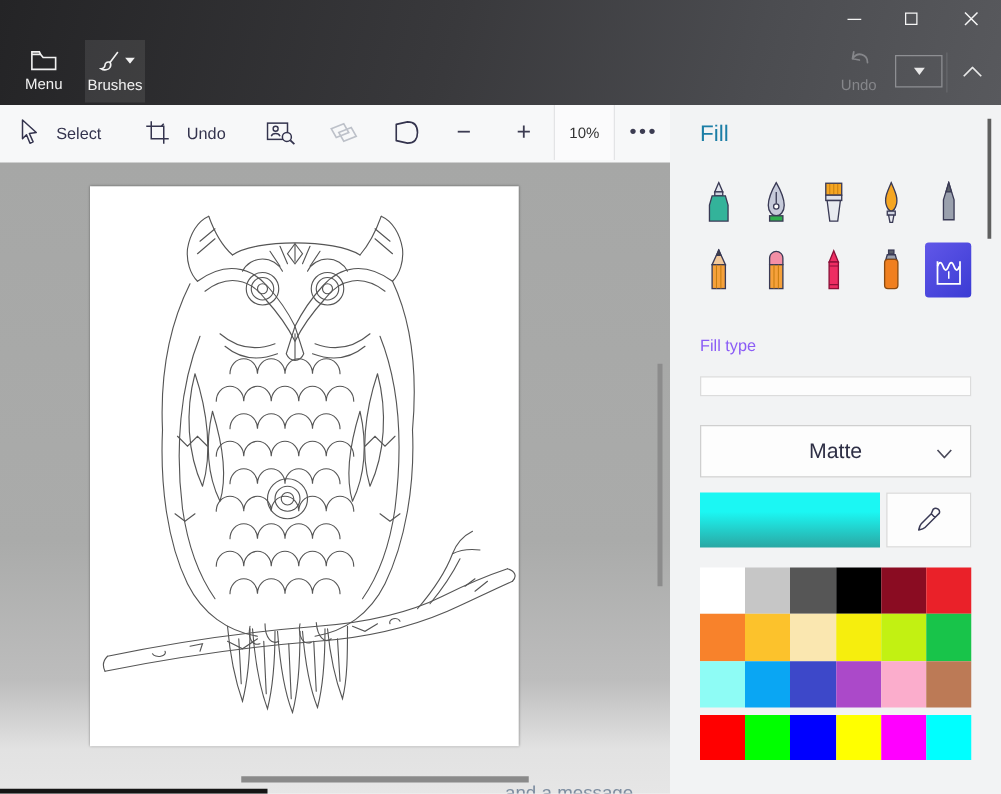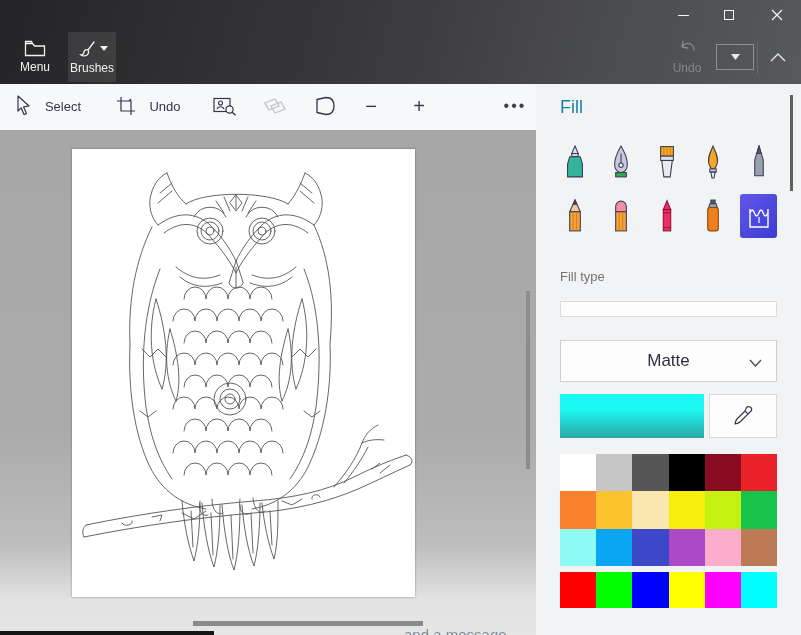--- a/index.html
+++ b/index.html
@@ -50,21 +50,21 @@
   #overlay-clip { position:absolute; left:404px; top:496px; width:130px; height:9px; overflow:hidden; }
   #overlay-clip span { font-size:15px; color:#7d8da0; display:block; }
 
   
   #panel { position:absolute; left:536px; top:84px; width:265px; height:551px; background:#f2f3f4; }
   #panel-title { left:24px; top:13px; font-size:18px; color:#1b7ea6; }
   .tool-row { position:absolute; left:20px; width:224px; height:44px; display:flex; gap:9px; }
   #tool-row-1 { top:56px; } #tool-row-2 { top:110px; }
   .tool-btn { width:37px; height:44px; display:flex; align-items:center; justify-content:center; }
   .tool-btn.selected { background:linear-gradient(135deg,#6157e8,#3b3bd4); border-radius:3px; }
-  #fill-type-label { left:24px; top:185px; font-size:13px; color:#737373; }
+  #fill-type-label { left:24px; top:185px; font-size:13px; color:#8b5cf6; }
   #fill-type-dd { position:absolute; left:24px; top:217px; width:217px; height:16px; background:#fdfdfd; border:1px solid #dcdcdc; overflow:hidden; }
   #fill-type-dd span { position:absolute; left:0; right:0; top:12px; text-align:center; font-size:14px; color:#2f3042; }
   #finish-dd { position:absolute; left:24px; top:256px; width:217px; height:42px; background:#fdfdfd; border:1px solid #cfcfcf; display:flex; align-items:center; justify-content:center; }
   #finish-dd .val { font-size:17px; color:#2e2f45; }
   #finish-dd svg { position:absolute; right:14px; top:18px; }
   #color-preview { position:absolute; left:24px; top:310px; width:144px; height:44px; }
   #eyedropper-btn { position:absolute; left:173px; top:310px; width:68px; height:44px; background:#fdfdfd; border:1px solid #d9d9d9; display:flex; align-items:center; justify-content:center; }
   #palette-grid { position:absolute; left:24px; top:370px; width:217px; display:grid; grid-template-columns:repeat(6,36.2px); grid-auto-rows:37.3px; }
   #custom-colors { position:absolute; left:24px; top:488px; width:217px; display:grid; grid-template-columns:repeat(6,36.2px); grid-auto-rows:36px; }
   .swatch { width:100%; height:100%; }
@@ -164,20 +164,21 @@
     </div>
 
     <div id="tb-shapes" class="tb-item">
       <svg width="22" height="20" viewBox="0 0 22 20">
           <path d="M3,3.5 L12,1.5 C18,1.5 20,5 20,10 C20,15 18,18.5 12,18.5 L3,16.5 Z" fill="none" stroke="#34344e" stroke-width="1.3" stroke-linejoin="round"></path>
         </svg>
     </div>
 
     <div id="tb-minus" class="tb-item">−</div>
     <div id="tb-plus" class="tb-item">+</div>
+    <div id="tb-zoom" class="tb-item">10%</div>
     <div id="tb-more" class="tb-item">•••</div>
   </div>
 
   <div id="canvas-area">
     <div id="page">
       <svg width="343" height="448" viewBox="0 0 343 448" fill="none" stroke="#555" stroke-width="0.9" stroke-linecap="round">
 
         <path d="M95,24 C86,28 80,38 78,50 C77,60 80,70 86,76"></path>
         <path d="M95,24 C100,38 106,48 114,55"></path>
         <path d="M114,55 C132,42 196,42 216,55"></path>

